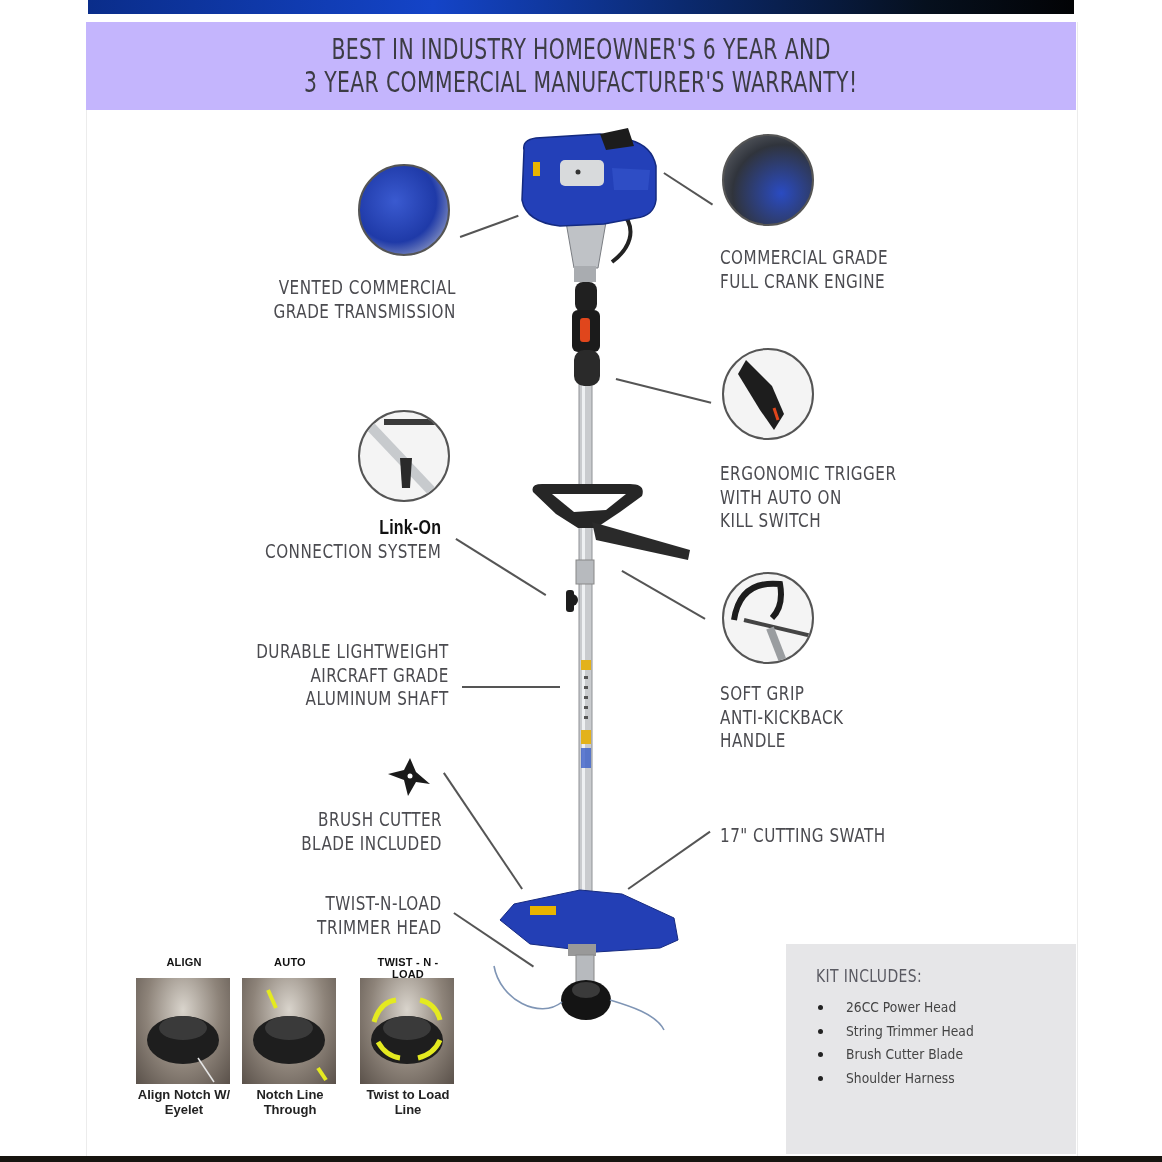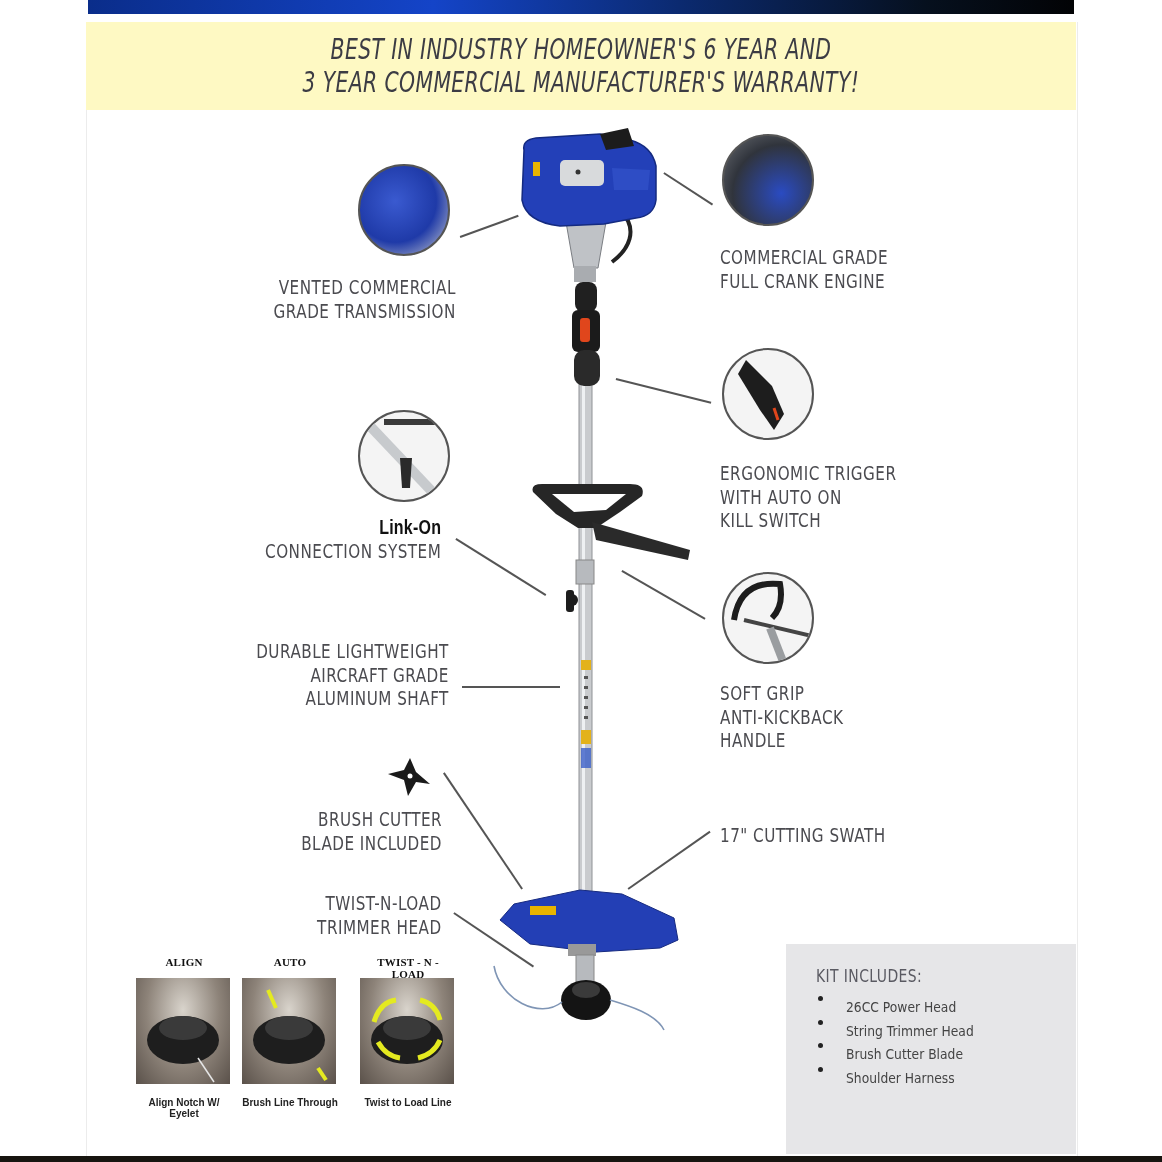--- a/index.html
+++ b/index.html
@@ -13,22 +13,22 @@
       left:88px; top:0; width:986px; height:14px;
       background:linear-gradient(90deg,#0a2d8a 0%,#1444c8 35%,#0b2a70 60%,#06101e 85%,#020305 100%);
     }
     .page-frame {
       left:86px; top:22px; width:990px; height:1134px;
       background:#ffffff;
       border-left:1px solid #ececec; border-right:1px solid #ececec;
     }
     .headline-box {
       left:86px; top:22px; width:990px; height:88px;
-      background:#fef9c3;
-      display:flex; flex-direction:column; align-items:center; justify-content:center;font-style:italic;
+      background:#c4b5fd;
+      display:flex; flex-direction:column; align-items:center; justify-content:center;
     }
     .headline-line {
       font-family:"DejaVu Sans", sans-serif;
       font-stretch:condensed;
       transform:scaleX(0.78);
       font-size:29px; color:#3c3c44; letter-spacing:0.5px; line-height:33px;
       white-space:nowrap;
     }
     .label {
       font-family:"DejaVu Sans", sans-serif;
@@ -56,37 +56,37 @@
     }
     .kit-title {
       left:816px; top:966px; font-family:"DejaVu Sans", sans-serif;
       font-size:17px; color:#5a5a62; letter-spacing:0.5px;
       transform:scaleX(0.82); transform-origin:left top; white-space:nowrap;
     }
     .kit-list { left:816px; top:996px; margin:0; padding:0; list-style:none; }
     .kit-list li {
       font-family:"DejaVu Sans", sans-serif; font-size:14.5px; color:#444;
       height:23.5px; line-height:23.5px; white-space:nowrap;
-      display:flex; align-items:flex-start;
+      display:flex; align-items:center;
     }
     .kit-list .dot { width:5px; height:5px; border-radius:50%; background:#222; margin-right:23px; margin-left:2px; }
     .kit-list .txt { display:inline-block; transform:scaleX(0.85); transform-origin:left center; }
     .step-col { position:absolute; width:96px; text-align:center; }
     .step-title {
-      font-family:Liberation Serif, serif; font-weight:bold;
+      font-family:Liberation Sans, sans-serif; font-weight:bold;
       font-size:11px; color:#111; letter-spacing:0.2px; height:14px;
     }
     .step-img {
       width:94px; height:106px; margin-top:8px;
       background:radial-gradient(ellipse at 50% 30%, #d9d4cc 0%, #8d8379 55%, #5a514a 100%);
       position:relative; overflow:hidden;
     }
     .step-cap {
-      font-family:"Liberation Sans", sans-serif; font-weight:bold; font-size:10px; color:#222;
-      margin-top:13px;
+      font-family:"Liberation Sans", sans-serif; font-weight:bold; font-size:13px; color:#222;
+      margin-top:3px;
     }
     .bottom-bar { left:0; top:1156px; width:1162px; height:6px; background:#171510; }
   </style>
 </head>
 <body>
 
 <div class="abs banner-top"></div>
 <div class="abs page-frame"></div>
 
 <div class="abs headline-box">
@@ -238,21 +238,21 @@
 <div class="step-col" style="left:242px;top:956px;">
   <div class="step-title">AUTO</div>
   <div class="step-img">
     <svg width="94" height="106">
         <ellipse cx="47" cy="62" rx="36" ry="24" fill="#1e1e1e"></ellipse>
         <ellipse cx="47" cy="50" rx="24" ry="12" fill="#3a3a3a"></ellipse>
         <path d="M26 12 L34 30" stroke="#e4ea20" stroke-width="4"></path>
         <path d="M76 90 L84 102" stroke="#e4ea20" stroke-width="4"></path>
       </svg>
   </div>
-  <div class="step-cap">Brush Line Through</div>
+  <div class="step-cap">Notch Line Through</div>
 </div>
 <div class="step-col" style="left:360px;top:956px;">
   <div class="step-title">TWIST - N - LOAD</div>
   <div class="step-img">
     <svg width="94" height="106">
         <ellipse cx="47" cy="62" rx="36" ry="24" fill="#1e1e1e"></ellipse>
         <ellipse cx="47" cy="50" rx="24" ry="12" fill="#3a3a3a"></ellipse>
         <path d="M14 44 Q20 24 36 22" stroke="#e4ea20" stroke-width="5" fill="none"></path>
         <path d="M60 22 Q76 26 80 42" stroke="#e4ea20" stroke-width="5" fill="none"></path>
         <path d="M18 64 Q26 78 40 80" stroke="#e4ea20" stroke-width="5" fill="none"></path>

